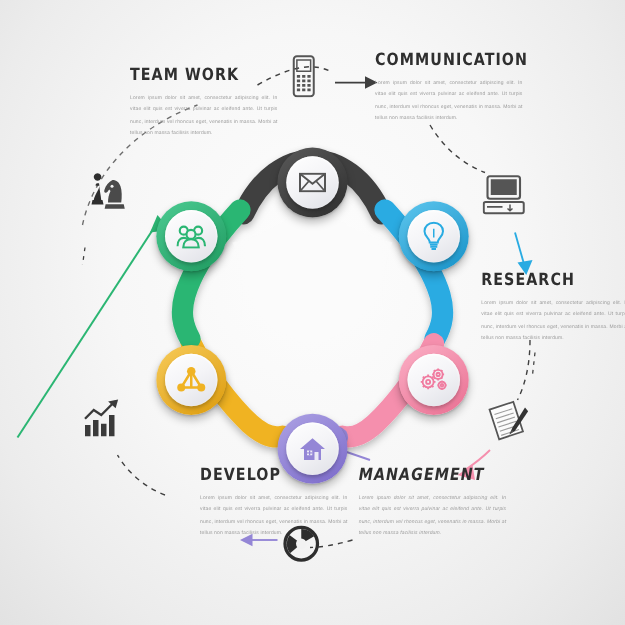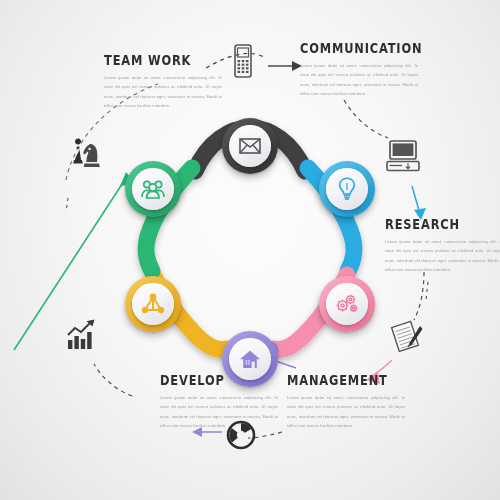--- a/index.html
+++ b/index.html
@@ -26,21 +26,21 @@
   }
   .b-right .ttl{text-align:left;transform-origin:left center;}
 
   #blk-teamwork{left:104px;top:52px;}
   #blk-teamwork .ttl{text-align:left;transform-origin:left center;}
   #blk-comm{left:300px;top:40px;}
   #blk-research{left:385px;top:216px;}
   #blk-success{left:10px;top:216px;}
   #blk-success .ttl{text-align:center;}
   #blk-develop{left:114px;top:372px;margin-left:46px;}
-  #blk-manage{left:287px;top:372px;}
+  #blk-manage{left:287px;top:372px;font-style:italic;}
 
   
   .ring{position:absolute;left:118px;top:108px;width:264px;height:264px;}
   .ring svg{position:absolute;left:0;top:0;overflow:visible;}
 
   
   .node{
     position:absolute;width:56px;height:56px;border-radius:50%;
     display:flex;align-items:center;justify-content:center;
     box-shadow:0 4px 7px rgba(0,0,0,0.26), 0 1px 2px rgba(0,0,0,0.18);

